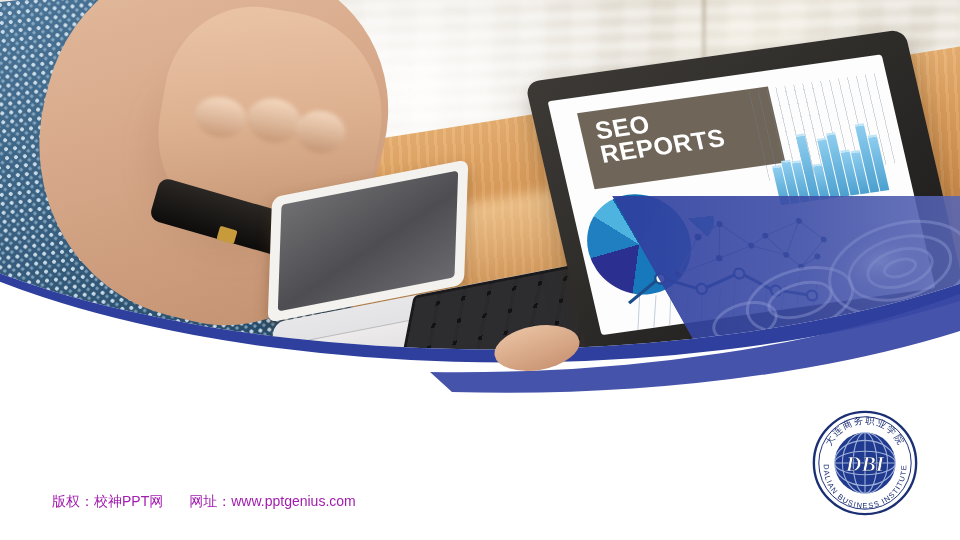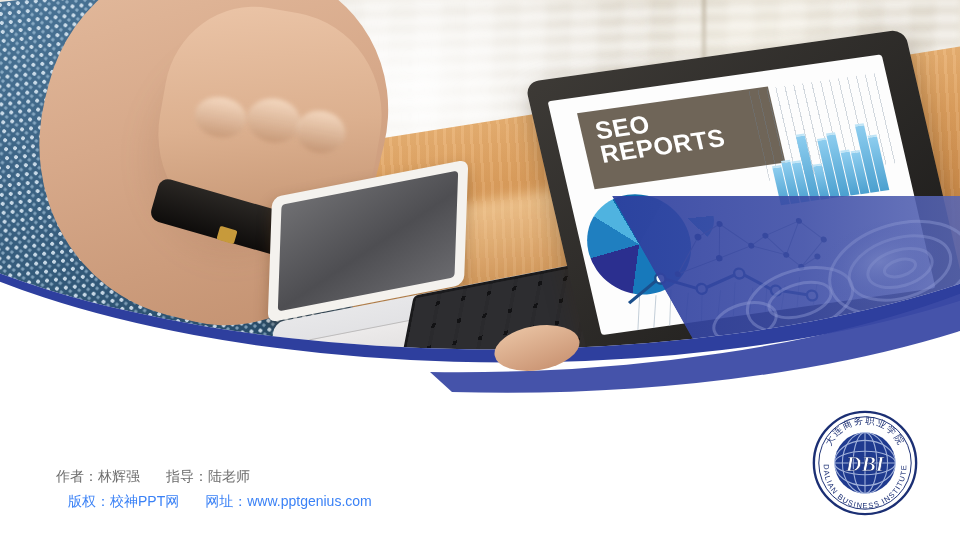--- a/index.html
+++ b/index.html
@@ -111,21 +111,21 @@
   .linec{position:absolute;left:28px;top:168px;width:210px;height:78px;}
   .linec svg{width:100%;height:100%;}
 
   
   #arc-layer{position:absolute;left:0;top:0;width:960px;height:540px;}
 
   
   .title{position:absolute;left:56px;top:404px;font-size:34px;font-weight:bold;color:#21409a;
     letter-spacing:.5px;white-space:nowrap;}
   .meta1{position:absolute;left:56px;top:468px;font-size:14px;color:#6d6d6d;white-space:nowrap;}
-  .meta2{position:absolute;left:68px;top:493px;font-size:14px;color:#3b82f6;white-space:nowrap;}
+  .meta2{position:absolute;left:52px;top:493px;font-size:14px;color:#a21caf;white-space:nowrap;}
   .meta-gap{display:inline-block;width:26px;}
 
   
   .logo{position:absolute;left:806px;top:404px;width:118px;height:118px;}
   .logo svg{width:100%;height:100%;}
 </style>
 </head>
 <body>
 
 <div id="slide">
@@ -262,23 +262,20 @@
       <ellipse cx="880" cy="262" rx="66" ry="40" fill="url(#fpGrad)" transform="rotate(-16 880 262)"></ellipse>
     </g>
 
     <path d="M -120 214 A 700 260 0 0 0 1080 232 L 1080 540 L -120 540 Z" fill="#ffffff"></path>
 
     <path d="M -120 214 A 700 260 0 0 0 1080 232 L 1080 252 A 700 260 0 0 1 -120 218 Z" fill="#2e3f9e"></path>
     <path d="M 430 372 A 700 260 0 0 0 1080 232 L 1080 282 A 700 260 0 0 1 452 392 Z" fill="#3b4aa5" opacity=".95"></path>
   </svg>
 
 
-  <div class="meta1">
-    <span>作者：林辉强</span><span class="meta-gap"></span><span>指导：陆老师</span>
-  </div>
 
   <div class="meta2">
     <span>版权：校神PPT网</span><span class="meta-gap"></span><span>网址：www.pptgenius.com</span>
   </div>
 
   <div class="logo">
     <svg viewBox="0 0 120 120">
       <circle cx="60" cy="60" r="52" fill="#ffffff" stroke="#1b2f74" stroke-width="2.4"></circle>
       <circle cx="60" cy="60" r="47" fill="#ffffff" stroke="#1b2f74" stroke-width="1"></circle>
       <circle cx="60" cy="60" r="31" fill="#1f3a8f"></circle>

